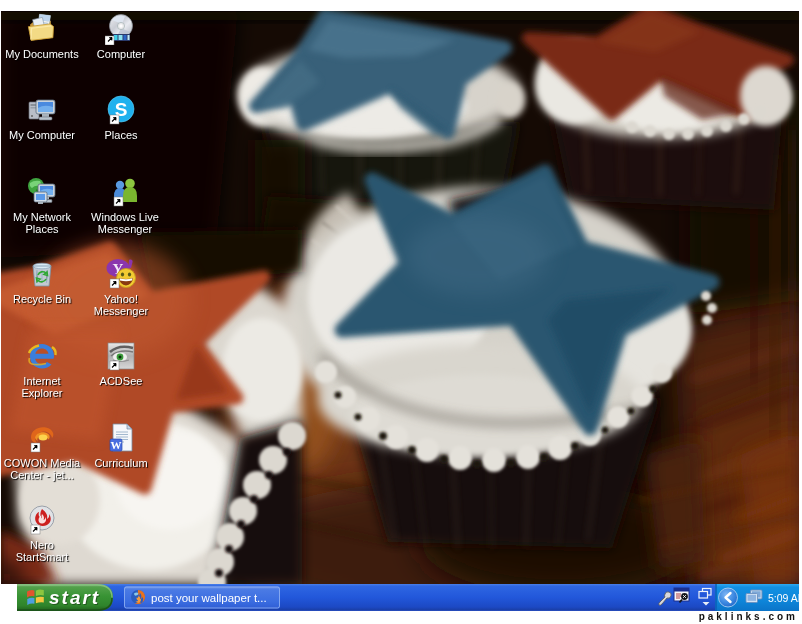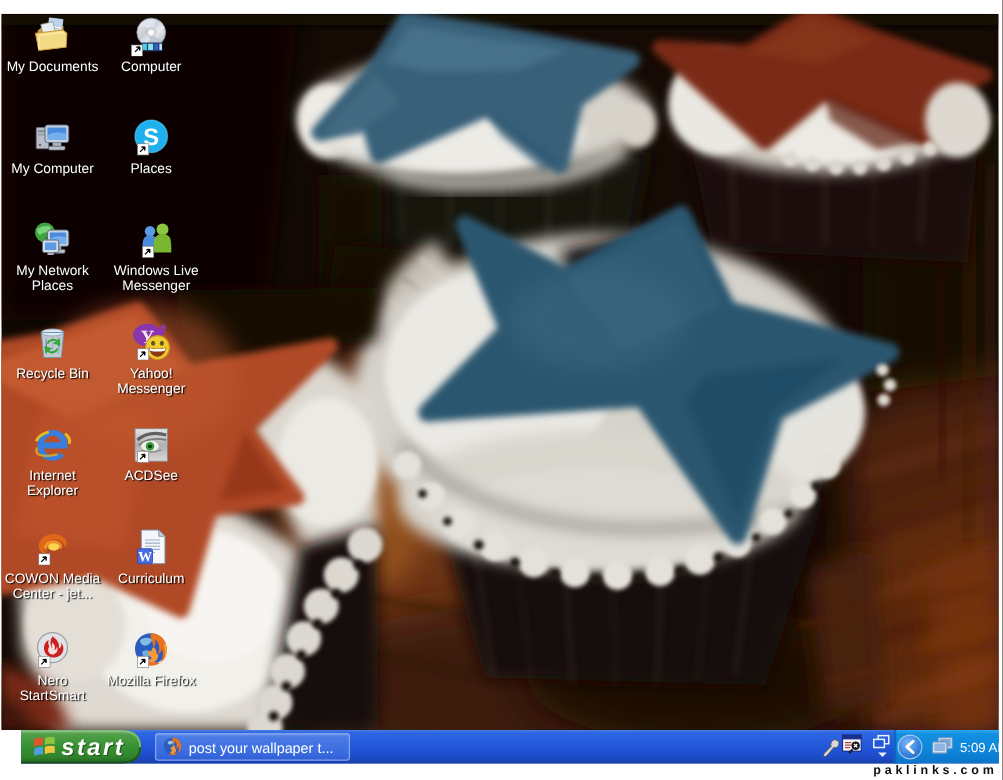--- a/index.html
+++ b/index.html
@@ -411,34 +411,20 @@
 <div class="cell" style="left:-3px;top:493px">
 <svg class="ic" width="32" height="32" viewBox="0 0 32 32">
 <circle cx="16" cy="14" r="12" fill="#e0e2e6"></circle>
 <circle cx="16" cy="14" r="12" fill="none" stroke="#9aa0a8" stroke-width="1"></circle>
 <path d="M16,5 C20,8 22,11 21,15 C23,14 23.5,12 23,10 C26,14 25,19 21,21 C17,23 12,22 10,18 C8,14 10,9 13,8 C12,11 13,13 15,14 C14,11 14,8 16,5 Z" fill="#cc1f1f"></path>
 <path d="M16,10 C18,12 18.5,14 17.5,16 C19,15.5 19.5,14.5 19.5,13 C21,16 19.5,19 16.5,19.5 C14,20 12.5,18 12.5,16 C12.5,14 14,12 15,11.5 C14.8,13 15.2,14 16,14.5 C15.5,13 15.3,11.5 16,10 Z" fill="#fff" opacity="0.85"></path>
 <rect x="5" y="21" width="9" height="9" fill="#fff" stroke="#777" stroke-width="0.5"></rect>
 <path d="M7,27.5 L11,23.5 M11,23.5 L8.1,23.8 M11,23.5 L10.7,26.4" stroke="#000" stroke-width="1.1" fill="none"></path>
 </svg>
 <div class="lbl">Nero<br>StartSmart</div>
-</div>
-<div class="cell" style="left:76px;top:493px">
-<svg class="ic" width="32" height="32" viewBox="0 0 32 32">
-<circle cx="15.5" cy="15" r="12.5" fill="#2a5dbe"></circle>
-<path d="M7,8 Q12,4.5 17,7.5 Q15,12 10.5,12.5 Q7,11.5 7,8 Z" fill="#8cc8e8" opacity="0.9"></path>
-<path d="M9,17 Q13.5,15 16.5,18.5 Q14.5,22.5 10.5,21.5 Q8,19.5 9,17 Z" fill="#8cc8e8" opacity="0.75"></path>
-<path d="M15.5,2.5 C23,2.5 28.5,8 28.5,15.5 C28.5,20 26.5,24 23,26.3 C25.3,22.7 26,18.6 24.6,15.2 C24.1,17.4 23,18.6 21.4,19 C23.4,14.6 22.3,9.8 18.8,7.4 C19.9,9.9 19.6,12.3 17.9,13.6 C17.2,9.5 15.2,6.3 15.5,2.5 Z" fill="#e8721e"></path>
-<path d="M23,26.3 C20.9,27.7 18.3,28.5 15.5,28.5 C13.2,28.5 11,27.9 9.2,26.8 C12.6,27.1 15.3,26.2 16.6,24.2 C18.6,25.7 21,26.4 23,26.3 Z" fill="#e8721e"></path>
-<path d="M27.5,10.5 C29,14.5 28.8,19 26.8,22.5 C27.5,18.8 27.3,14.8 26,11.5 Z" fill="#f8a83c"></path>
-<path d="M17.9,13.6 C19.8,15.1 20.6,17.1 20.2,19.4 L21.4,19 C22,21.8 20.8,24.3 18.4,25.4 C16,26.4 13.4,25.7 12,23.8 C14,24.1 15.6,23.5 16.4,22.2 C14.2,21 13.2,18.9 13.8,16.5 C14.6,16.9 15.3,17 16,16.8 C16.2,15.6 16.9,14.5 17.9,13.6 Z" fill="#f49a3c"></path>
-<rect x="5" y="21" width="9" height="9" fill="#fff" stroke="#777" stroke-width="0.5"></rect>
-<path d="M7,27.5 L11,23.5 M11,23.5 L8.1,23.8 M11,23.5 L10.7,26.4" stroke="#000" stroke-width="1.1" fill="none"></path>
-</svg>
-<div class="lbl">Mozilla Firefox</div>
 </div>
 
 <div id="taskbar">
 <svg width="798" height="27" viewBox="0 0 798 27">
 <defs>
 <linearGradient id="tbg" x1="0" y1="0" x2="0" y2="1">
 <stop offset="0" stop-color="#4a7fe8"></stop>
             <stop offset="0.08" stop-color="#2e66e2"></stop>
             <stop offset="0.5" stop-color="#2257da"></stop>
             <stop offset="0.85" stop-color="#1c49c4"></stop>

